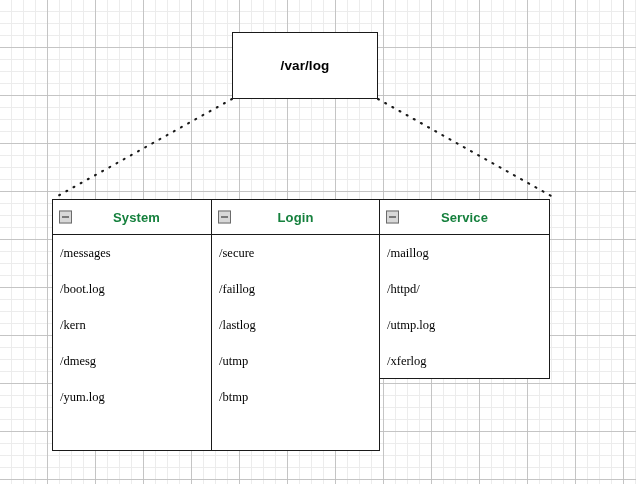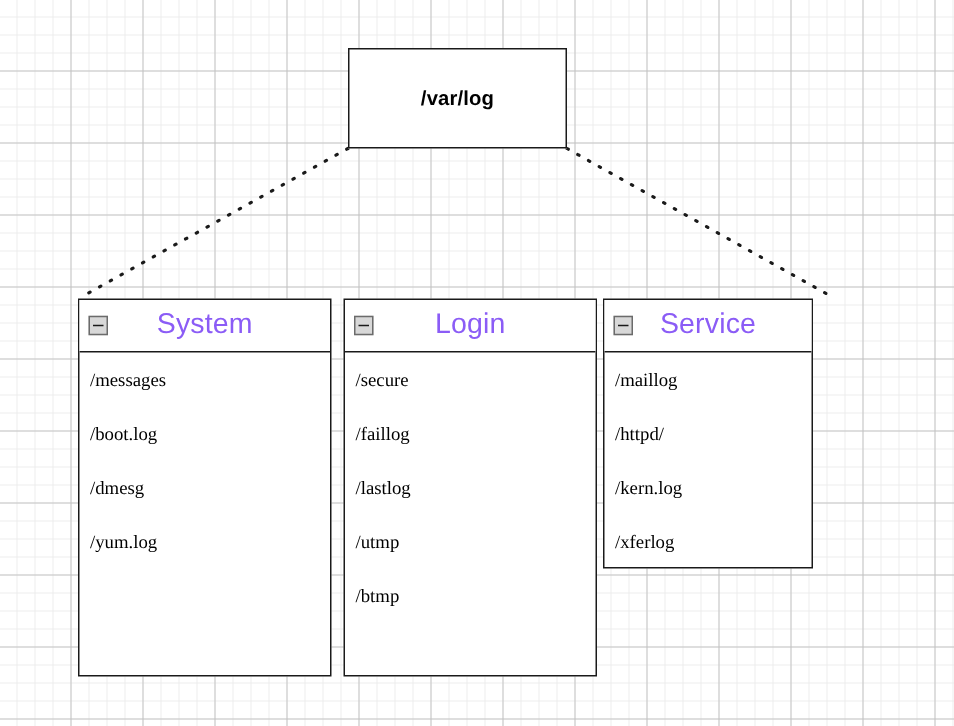--- a/index.html
+++ b/index.html
@@ -64,37 +64,37 @@
   }
 
   
   .list-box {
     position: absolute;
     background: #ffffff;
     border: 1.6px solid #1a1a1a;
     box-sizing: border-box;
   }
   #box-system  { left: 52px;  top: 199px; width: 169px; height: 252px; }
-  #box-login   { left: 229px; top: 199px; width: 169px; height: 252px; }
-  #box-service { left: 402px; top: 199px; width: 140px; height: 180px; }
+  #box-login   { left: 211px; top: 199px; width: 169px; height: 252px; }
+  #box-service { left: 379px; top: 199px; width: 171px; height: 180px; }
 
   .list-header {
     position: relative;
     height: 35px;
     border-bottom: 1.6px solid #1a1a1a;
     box-sizing: border-box;
     display: flex;
     align-items: center;
     justify-content: center;
     background: #ffffff;
   }
   .header-title {
-    font-size: 19px;
-    font-weight: normal;
-    color: #8b5cf6;
+    font-size: 13px;
+    font-weight: bold;
+    color: #15803d;
     letter-spacing: 0.1px;
   }
 
   
   .collapse-icon {
     position: absolute;
     left: 6px;
     top: 50%;
     transform: translateY(-50%);
     width: 13px;
@@ -146,20 +146,21 @@
   </div>
 
   <div class="list-box" id="box-system">
     <div class="list-header">
       <span class="collapse-icon"></span>
       <span class="header-title">System</span>
     </div>
     <ul class="list-body">
       <li class="list-item">/messages</li>
       <li class="list-item">/boot.log</li>
+      <li class="list-item">/kern</li>
       <li class="list-item">/dmesg</li>
       <li class="list-item">/yum.log</li>
     </ul>
   </div>
 
   <div class="list-box" id="box-login">
     <div class="list-header">
       <span class="collapse-icon"></span>
       <span class="header-title">Login</span>
     </div>
@@ -173,18 +174,18 @@
   </div>
 
   <div class="list-box" id="box-service">
     <div class="list-header">
       <span class="collapse-icon"></span>
       <span class="header-title">Service</span>
     </div>
     <ul class="list-body">
       <li class="list-item">/maillog</li>
       <li class="list-item">/httpd/</li>
-      <li class="list-item">/kern.log</li>
+      <li class="list-item">/utmp.log</li>
       <li class="list-item">/xferlog</li>
     </ul>
   </div>
 
 </div>
 
 </body></html>

